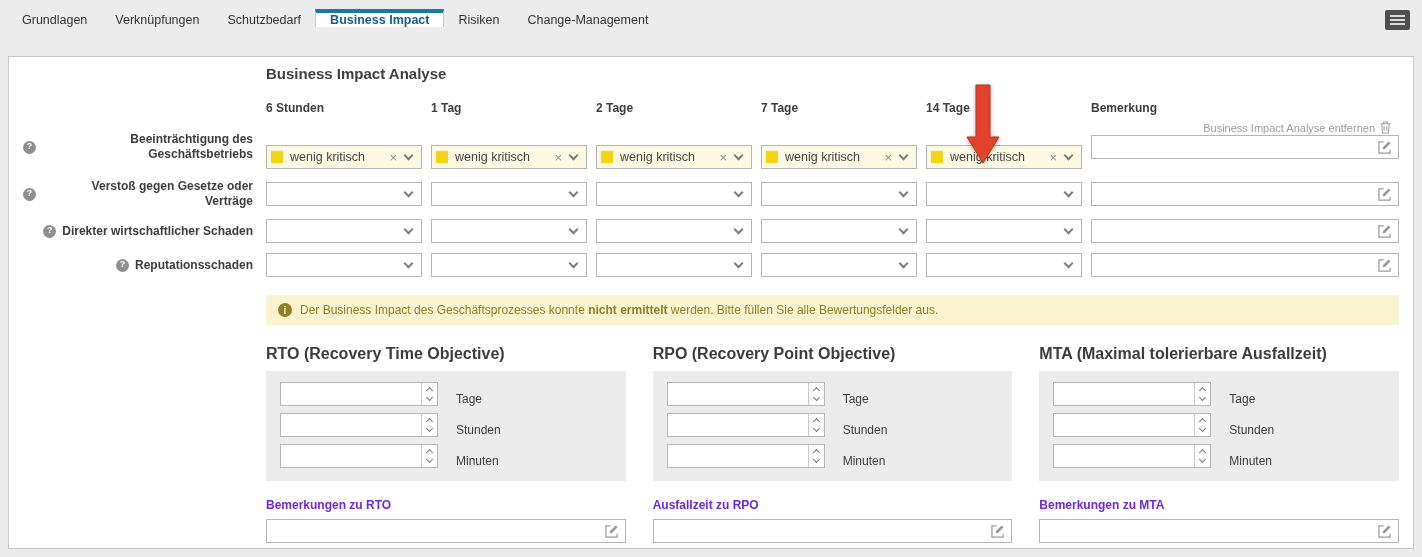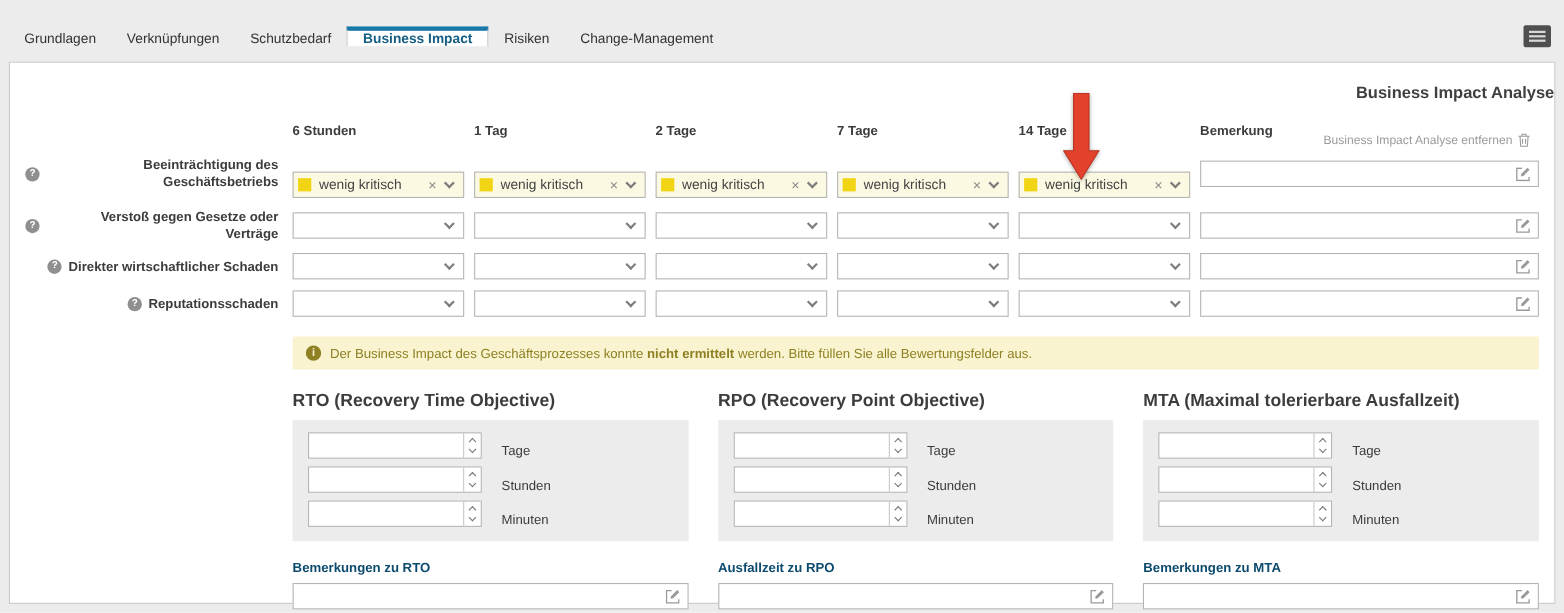--- a/index.html
+++ b/index.html
@@ -3,21 +3,21 @@
 <meta charset="utf-8">
 <style>
   * { box-sizing: border-box; }
   html, body { margin: 0; padding: 0; }
   body {
     width: 1422px; height: 557px; overflow: hidden; position: relative;
     background: #ececec; font-family: "Liberation Sans", sans-serif; color: #3c3c3c;
   }
 
   
-  .tabbar { display: flex; align-items: center; height: 56px; padding-left: 8px; }
+  .tabbar { display: flex; align-items: flex-start; height: 56px; padding-left: 8px; }
   .tab {
     padding: 0 14px; font-size: 12.5px; display: flex; align-items: center;
     border-top: 4px solid transparent; margin-top: 9px; color: #333; cursor: pointer;
     white-space: nowrap;
   }
   .tab.active {
     background: #fff; border: 1px solid #c8c8c8; border-top: 4px solid #1878a8;
     border-bottom: none; color: #155e83; font-weight: 700;
     position: relative; z-index: 3; margin-bottom: -1px;
   }
@@ -28,21 +28,21 @@
   }
   .menu-btn i { display: block; width: 15px; height: 2px; background: #d9d9d9; }
 
   
   .panel {
     margin: 0 8px; background: #fff; border: 1px solid #c8c8c8;
     height: 493px; position: relative;
   }
   .panel-title {
     font-size: 15px; font-weight: 700; color: #3f3f3f;
-    padding: 19px 0 15px; margin-left: 257px; text-align: right;
+    padding: 8px 0 15px; margin-left: 257px;
   }
   .remove-link {
     position: absolute; top: 64px; right: 22px; color: #9b9b9b; font-size: 11px;
     display: flex; align-items: center; gap: 5px; cursor: pointer;
   }
 
   
   .bia-grid {
     display: grid; grid-template-columns: 234px repeat(5, 156px) 1fr;
     column-gap: 9px; row-gap: 10px; padding: 0 14px; align-items: center;
@@ -117,21 +117,21 @@
     transform: rotate(45deg);
   }
   .chev-down {
     width: 5px; height: 5px; border-right: 1.5px solid #777; border-bottom: 1.5px solid #777;
     transform: rotate(45deg); margin-top: -2px;
   }
   .spin-label { font-size: 12px; color: #3c3c3c; }
 
   .remarks { display: flex; gap: 27px; margin: 17px 14px 0 257px; }
   .remark-col { flex: 1; display: flex; flex-direction: column; }
-  .remark-label { font-size: 12px; font-weight: 700; margin-bottom: 7px; color: #0c4a6e; }
+  .remark-label { font-size: 12px; font-weight: 700; margin-bottom: 7px; color: #6d28d9; }
 
   
   .anno-arrow {
     position: absolute; left: 966px; top: 84px; z-index: 5; pointer-events: none;
     filter: drop-shadow(0 1px 2px rgba(0,0,0,.35));
   }
 </style>
 </head>
 <body>
 

